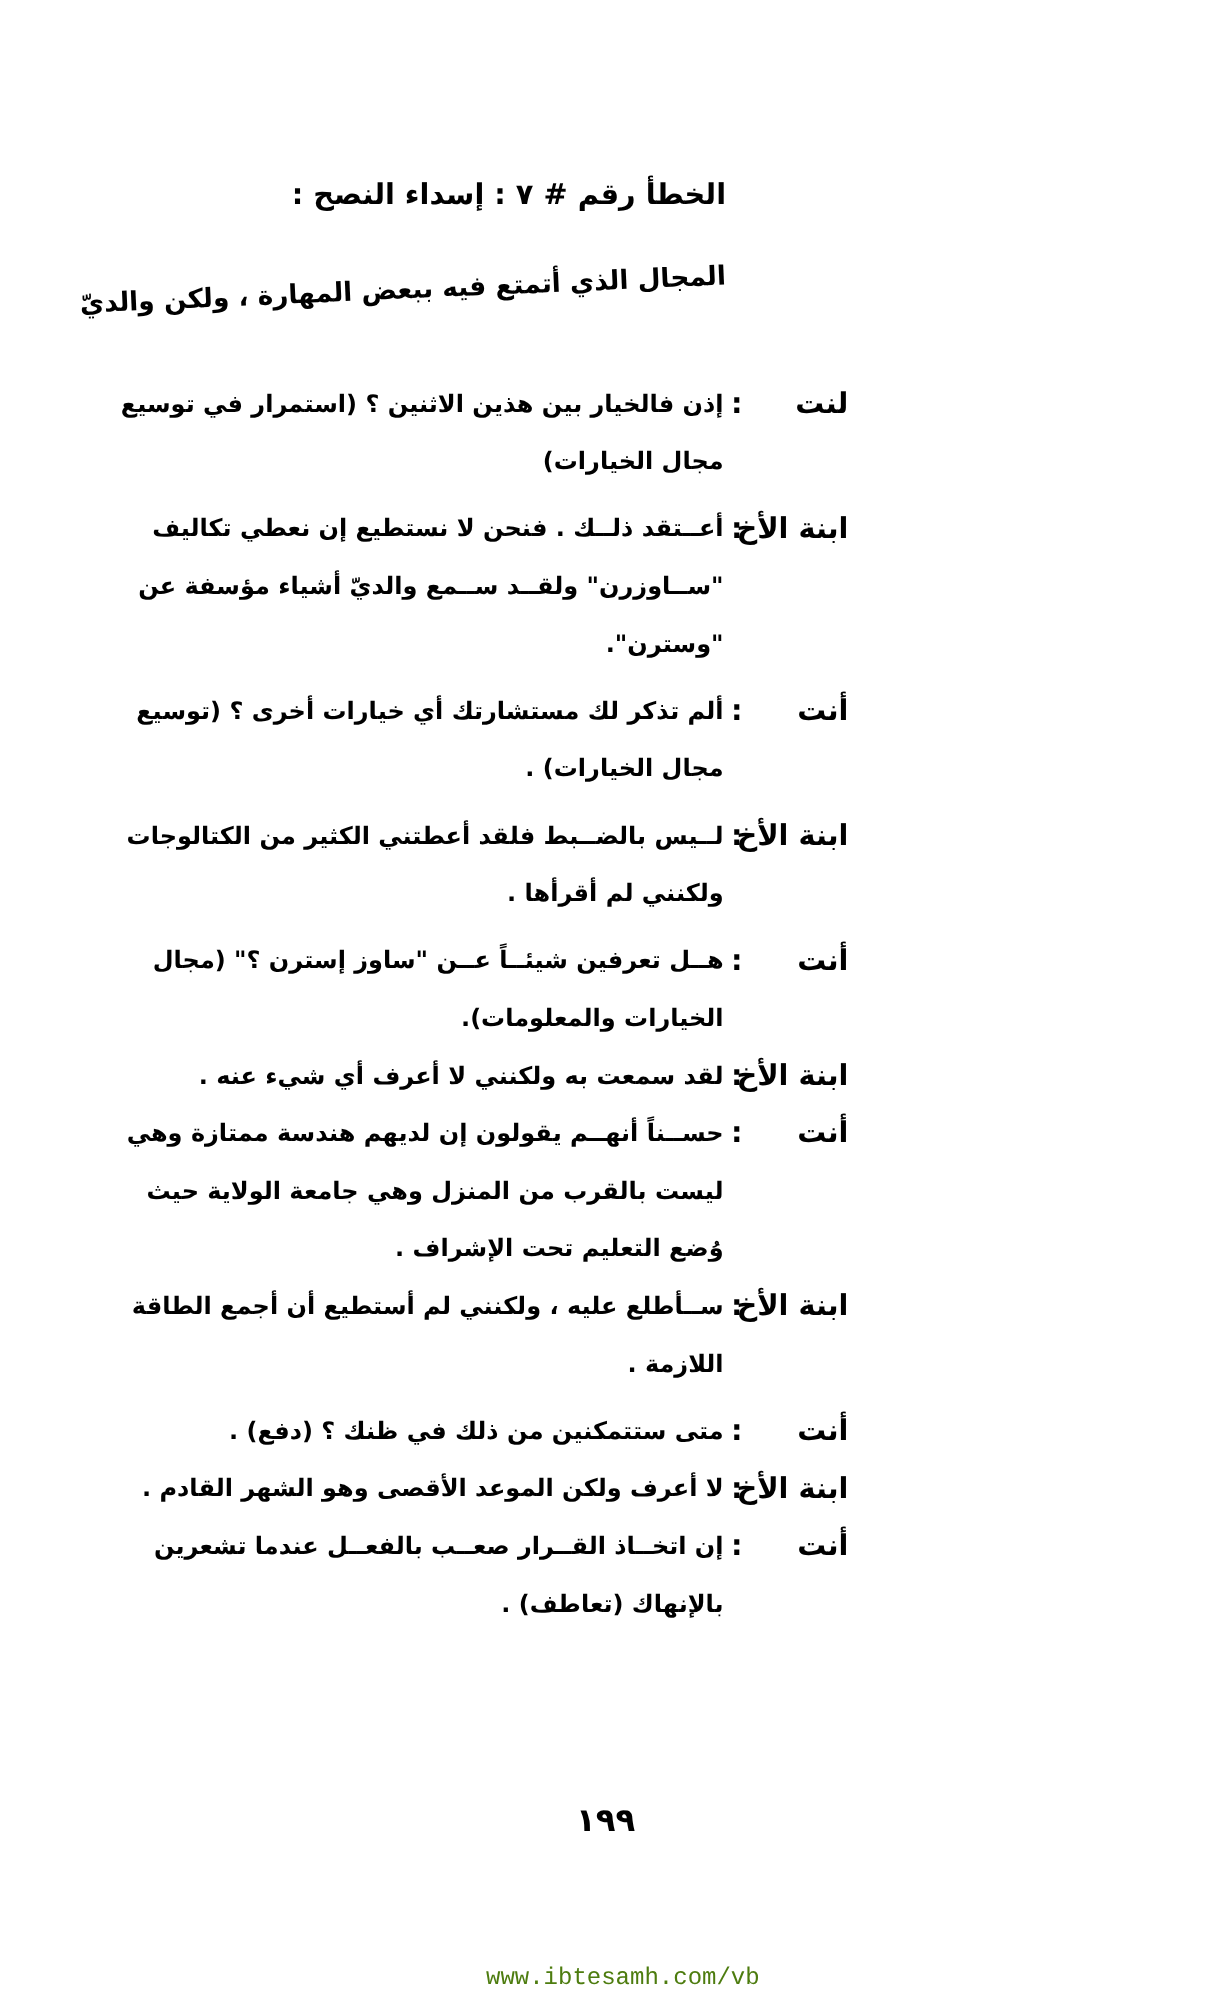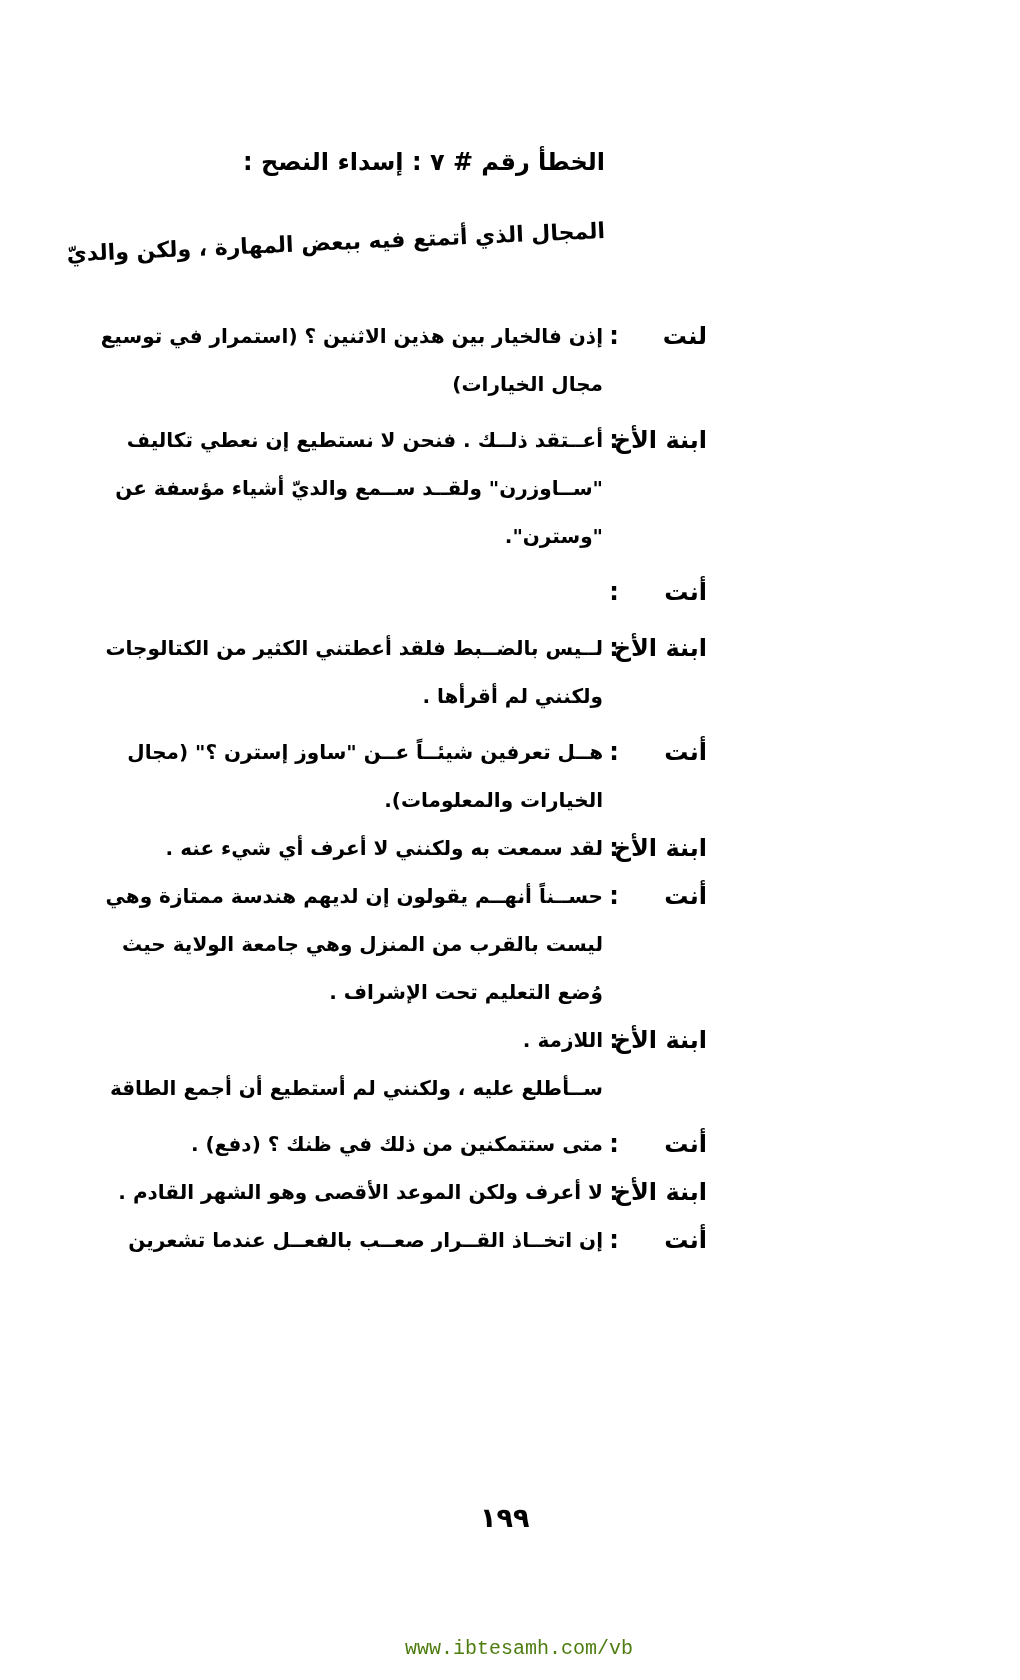--- a/index.html
+++ b/index.html
@@ -133,20 +133,24 @@
       <div class="speech">
         <span class="ln">أعــتقد ذلــك . فنحن لا نستطيع إن نعطي تكاليف</span>
         <span class="ln">"ســاوزرن" ولقــد ســمع والديّ أشياء مؤسفة عن</span>
         <span class="ln">"وسترن".</span>
       </div>
     </div>
 
     <div class="turn gap-8">
       <span class="speaker">أنت</span>
       <span class="colon">:</span>
+      <div class="speech">
+        <span class="ln">ألم تذكر لك مستشارتك أي خيارات أخرى ؟ (توسيع</span>
+        <span class="ln">مجال الخيارات) .</span>
+      </div>
     </div>
 
     <div class="turn gap-8">
       <span class="speaker">ابنة الأخ</span>
       <span class="colon">:</span>
       <div class="speech">
         <span class="ln">لــيس بالضــبط فلقد أعطتني الكثير من الكتالوجات</span>
         <span class="ln">ولكنني لم أقرأها .</span>
       </div>
     </div>
@@ -175,22 +179,22 @@
         <span class="ln">حســناً أنهــم يقولون إن لديهم هندسة ممتازة وهي</span>
         <span class="ln">ليست بالقرب من المنزل وهي جامعة الولاية حيث</span>
         <span class="ln">وُضع التعليم تحت الإشراف .</span>
       </div>
     </div>
 
     <div class="turn">
       <span class="speaker">ابنة الأخ</span>
       <span class="colon">:</span>
       <div class="speech">
+        <span class="ln">ســأطلع عليه ، ولكنني لم أستطيع أن أجمع الطاقة</span>
         <span class="ln">اللازمة .</span>
-        <span class="ln">ســأطلع عليه ، ولكنني لم أستطيع أن أجمع الطاقة</span>
       </div>
     </div>
 
     <div class="turn gap-8">
       <span class="speaker">أنت</span>
       <span class="colon">:</span>
       <div class="speech">
         <span class="ln">متى ستتمكنين من ذلك في ظنك ؟ (دفع) .</span>
       </div>
     </div>
@@ -201,20 +205,21 @@
       <div class="speech">
         <span class="ln">لا أعرف ولكن الموعد الأقصى وهو الشهر القادم .</span>
       </div>
     </div>
 
     <div class="turn">
       <span class="speaker">أنت</span>
       <span class="colon">:</span>
       <div class="speech">
         <span class="ln">إن اتخــاذ القــرار صعــب بالفعــل عندما تشعرين</span>
+        <span class="ln">بالإنهاك (تعاطف) .</span>
       </div>
     </div>
 
   </div>
 
   <div class="page-number">١٩٩</div>
 
   <div class="watermark">www.ibtesamh.com/vb</div>
 
 </div>

